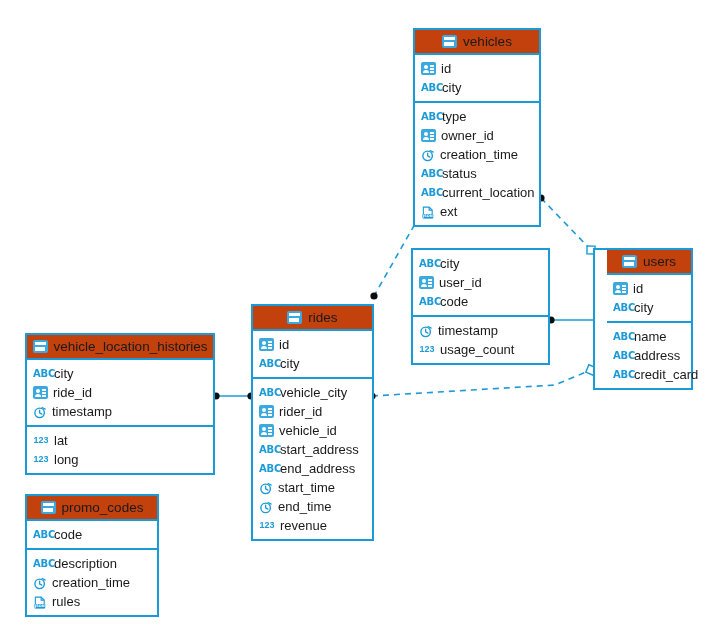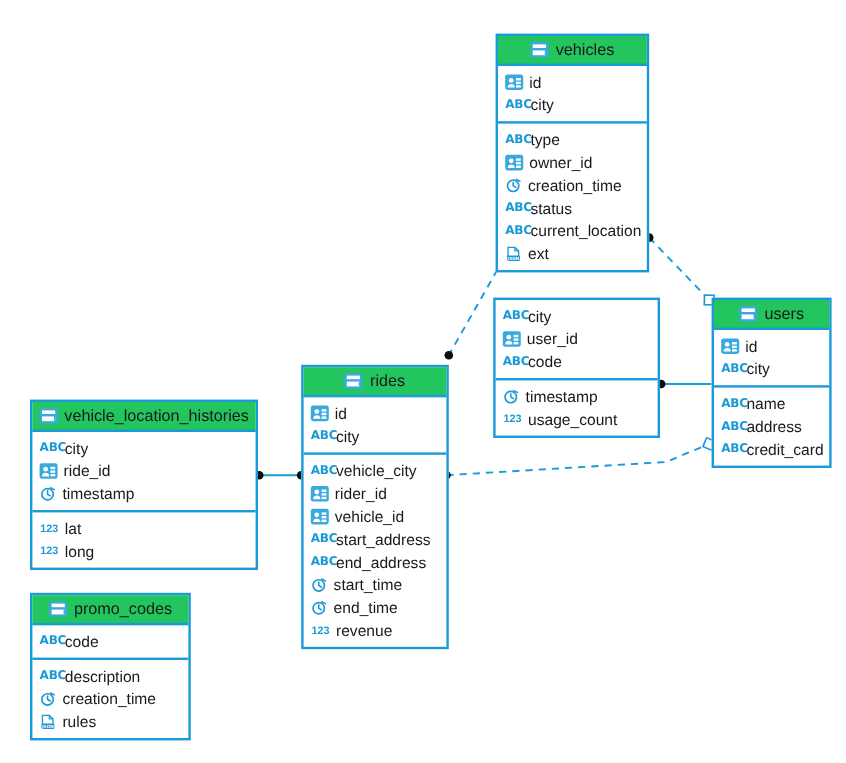--- a/index.html
+++ b/index.html
@@ -35,21 +35,21 @@
     z-index: 5;
   }
   .tbl-header {
     height: 25px;
     display: flex;
     align-items: center;
     justify-content: center;
     gap: 6px;
     border-bottom: 2px solid #1a9ad7;
     box-sizing: border-box;
-    background: #22c55e;
+    background: #c2410c;
   }
   .tbl-title {
     font-size: 13.5px;
     color: #1a1a1a;
     line-height: 1;
     white-space: nowrap;
   }
   .section {
     padding: 4px 0 4px 0;
     box-sizing: border-box;
@@ -280,21 +280,21 @@
               <path d="M9.3 1.6 L12.6 3.3" fill="none" stroke="#1a9ad7" stroke-width="1.4" stroke-linecap="round"></path>
             </svg></span>
           <span class="col-name">timestamp</span>
         </div>
         <div class="col-row">
           <span class="icon icon-num">123</span>
           <span class="col-name">usage_count</span>
         </div>
       </div>
     </div>
-    <div class="table-box" style="left: 593px; top: 248px; width: 100px;">
+    <div class="table-box" style="left: 593px; top: 248px; width: 100px; padding-left: 12px;">
       <div class="tbl-header">
         <span class="icon icon-table">
           <i></i>
         </span>
         <span class="tbl-title">users</span>
       </div>
       <div class="section pk">
         <div class="col-row">
           <span class="icon icon-uuid">
             <i></i>

